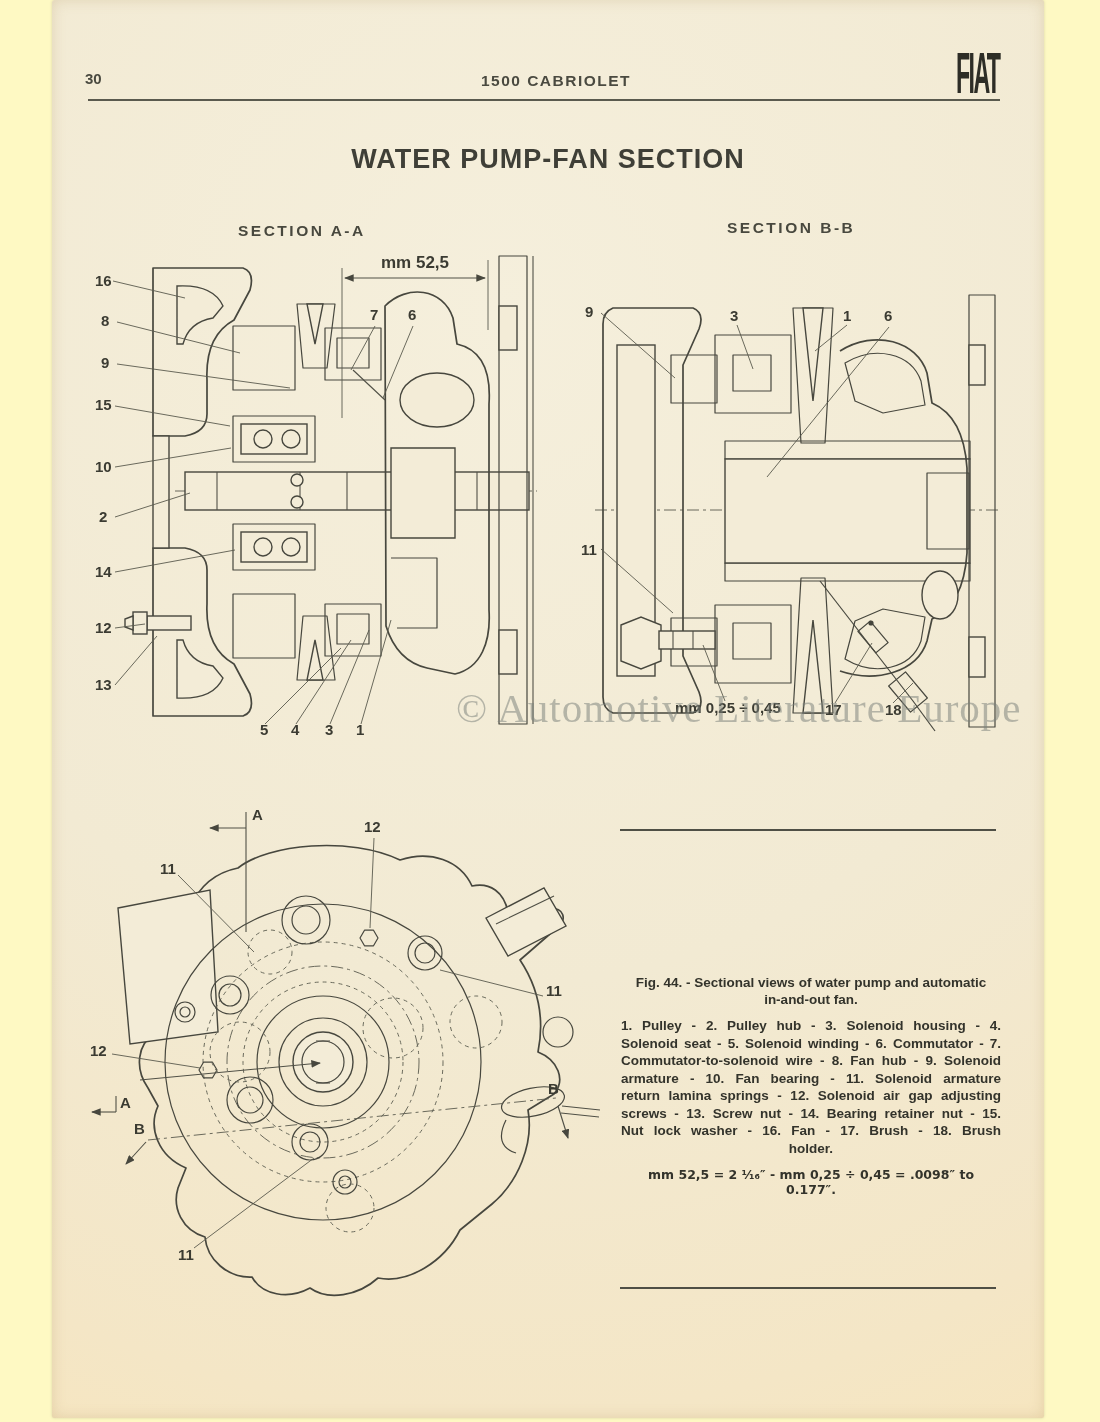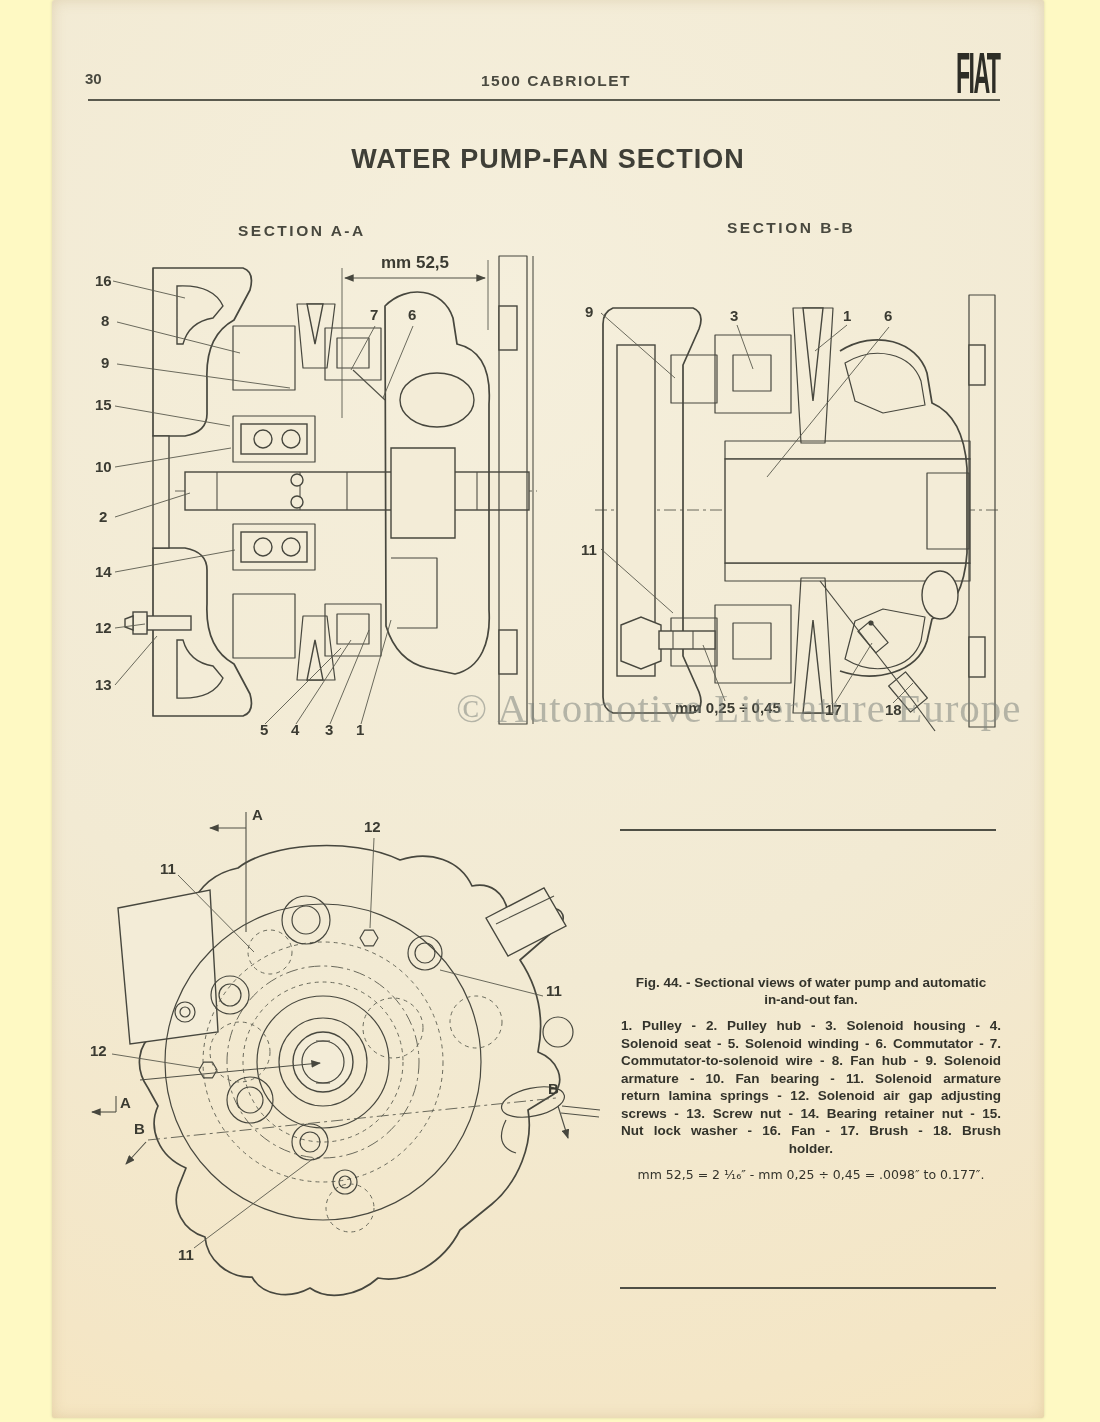--- a/index.html
+++ b/index.html
@@ -25,21 +25,21 @@
   #sec-b-label{left:727px;top:219px;}
   #watermark{left:456px;top:684px;font-family:"Liberation Serif",serif;font-size:41px;
              color:rgba(122,128,122,0.52);white-space:nowrap;letter-spacing:1px;z-index:30;}
   .rule2{height:2px;background:#4f4f45;}
   #cap-rule-top{left:620px;top:829px;width:376px;}
   #cap-rule-bot{left:620px;top:1287px;width:376px;}
   #caption{left:621px;top:974px;width:380px;color:#33332b;}
   #caption .cap-title{text-align:center;font-size:13.5px;font-weight:bold;line-height:17px;}
   #caption .cap-parts{margin-top:9px;font-size:13.5px;font-weight:bold;line-height:17.5px;
                       text-align:justify;text-align-last:center;word-spacing:2px;}
-  #caption .cap-conv{margin-top:10px;text-align:center;font-size:12.5px;font-weight:normal;
+  #caption .cap-conv{margin-top:10px;text-align:center;font-size:12.5px;font-weight:bold;
                      font-family:"DejaVu Sans",sans-serif;}
   svg{position:absolute;overflow:visible;}
   svg .ol{fill:none;stroke:#47473e;stroke-width:1.7;stroke-linejoin:round;}
   svg .ol2{fill:none;stroke:#47473e;stroke-width:1.2;stroke-linejoin:round;}
   svg .tl{fill:none;stroke:#505046;stroke-width:1.1;}
   svg .ld{fill:none;stroke:#5a5a4e;stroke-width:0.9;}
   svg .cl{fill:none;stroke:#5a5a4e;stroke-width:0.9;stroke-dasharray:12 4 3 4;}
   svg .gh{fill:none;stroke:#6a6a5c;stroke-width:1;stroke-dasharray:4 4;}
   svg .wt{fill:#f3ecd7;stroke:#47473e;stroke-width:1.4;}
   svg .co{font:bold 15px "Liberation Sans",sans-serif;fill:#3b3b32;}

